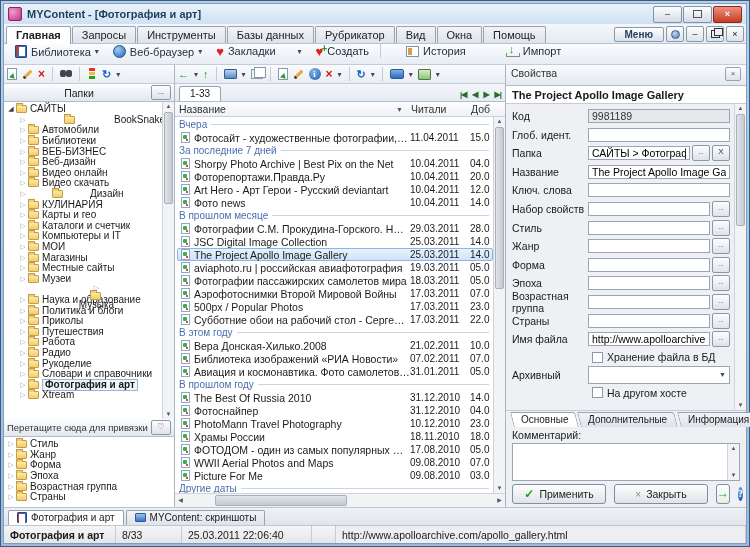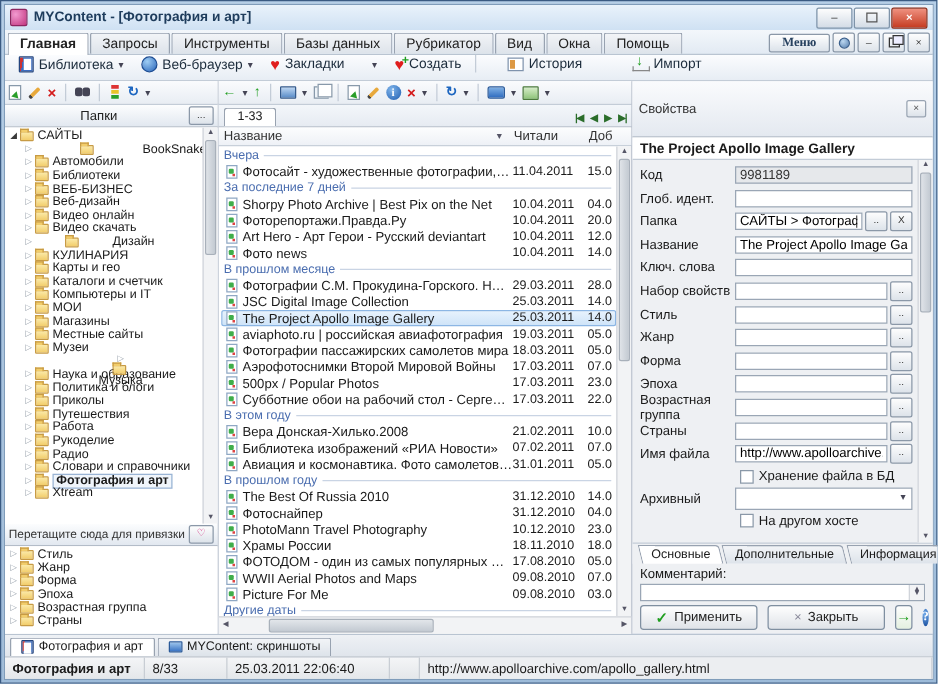--- a/index.html
+++ b/index.html
@@ -13,21 +13,21 @@
   .title-text{font-weight:bold;color:#1e3c5c;font-size:11px;}
   .winbtns{margin-left:auto;display:flex;gap:1px;}
   .wbtn{width:27px;height:15px;border:1px solid #7e93a8;border-radius:2px;background:linear-gradient(#fdfdfd,#d3dce6);display:flex;align-items:center;justify-content:center;font-size:9px;color:#333;line-height:1;}
   .wbtn.close{background:linear-gradient(#ef9180,#c53b22);color:#fff;border-color:#8e2b16;font-weight:bold;}
   .wbtn .box{width:7px;height:6px;border:1px solid #555;}
 
   
   .tabrow{height:19px;display:flex;align-items:flex-end;background:linear-gradient(#f3f7fb,#e2eaf3);padding:0 2px;flex:0 0 auto;border-bottom:1px solid #b9c4d1;}
   .rtab{padding:2px 9px 2px;border:1px solid #98a2b0;border-bottom:none;background:linear-gradient(#f2f4f7,#dde3ea);margin-right:1px;border-radius:2px 2px 0 0;font-size:11px;color:#222;}
   .rtab.active{background:#fff;font-weight:bold;position:relative;top:1px;padding-bottom:3px;}
-  .tabrow-right{margin-left:auto;display:flex;align-items:center;gap:2px;padding-bottom:1px;font-family:Liberation Serif, serif;}
+  .tabrow-right{margin-left:auto;display:flex;align-items:center;gap:2px;padding-bottom:1px;}
   .menu-btn{border:1px solid #8b98a8;border-radius:2px;background:linear-gradient(#fefefe,#dbe2ea);padding:1px 10px;font-weight:bold;color:#27415f;font-size:10px;}
   .mdib{width:16px;height:14px;border:1px solid #8b98a8;border-radius:2px;background:linear-gradient(#fdfdfd,#dde3ea);display:flex;align-items:center;justify-content:center;font-size:9px;color:#222;line-height:1;}
   .mdib .clock{width:9px;height:9px;border-radius:50%;background:radial-gradient(circle at 35% 30%,#bcd7f0,#5780b0);border:1px solid #3a5f8c;box-sizing:border-box;}
   .mdib .rest{width:7px;height:6px;border:1px solid #333;position:relative;}
   .mdib .rest:before{content:"";position:absolute;left:2px;top:-3px;width:7px;height:6px;border:1px solid #333;background:#eef;}
 
   
   .toolbar{height:20px;display:flex;align-items:flex-start;background:linear-gradient(#fbfcfe,#e7edf4);border-bottom:1px solid #c3ccd7;padding:0 6px;gap:4px;flex:0 0 auto;}
   .tbtn{display:flex;align-items:center;gap:4px;padding:1px 5px;border-radius:2px;color:#1c2c3c;}
   .tsep{width:1px;height:14px;background:#c3ccd7;margin:0 2px;}
@@ -109,21 +109,21 @@
   .li-ic:after{content:"";position:absolute;left:1px;top:2px;width:4px;height:4px;background:#3fae4a;border-radius:1px;box-shadow:2px 3px 0 -1px #d44;}
   .li-t{flex:1;overflow:hidden;text-overflow:ellipsis;}
   .li-d{width:60px;flex:0 0 auto;font-size:10px;}
   .li-a{width:22px;flex:0 0 auto;overflow:hidden;font-size:10px;}
   .hscroll{height:13px;background:#f2f3f5;border-top:1px solid #d0d4da;position:relative;flex:0 0 auto;}
   .hthumb{position:absolute;top:1px;bottom:1px;left:40px;width:130px;background:linear-gradient(#e2e6ea,#c3cad2);border:1px solid #a8b0ba;border-radius:2px;}
   .harr{position:absolute;top:0;bottom:0;width:11px;font-size:6px;color:#556;text-align:center;line-height:13px;}
 
   
   .right-panel{flex:1 1 auto;display:flex;flex-direction:column;background:#eef0f3;min-width:0;}
-  .props-header{height:16px;display:flex;align-items:center;background:linear-gradient(#fafbfd,#e4e9f0);border-bottom:1px solid #b3bcc8;padding:14px 5px;font-size:10.5px;color:#333;flex:0 0 auto;}
+  .props-header{height:16px;display:flex;align-items:flex-start;background:linear-gradient(#fafbfd,#e4e9f0);border-bottom:1px solid #b3bcc8;padding:2px 5px;font-size:10.5px;color:#333;flex:0 0 auto;}
   .ph-close{margin-left:auto;width:14px;height:12px;border:1px solid #99a4b2;border-radius:2px;background:linear-gradient(#fdfdfd,#dde3ea);font-size:8px;line-height:11px;text-align:center;color:#555;}
   .props-title{height:17px;background:#fff;border-bottom:1px solid #c3ccd7;display:flex;align-items:center;padding:0 6px;font-weight:bold;font-size:11px;flex:0 0 auto;}
   .props-form{flex:0 0 auto;height:306px;position:relative;padding:5px 16px 0 6px;box-sizing:border-box;}
   .frow{display:flex;align-items:center;height:14px;margin-bottom:4.6px;}
   .flabel{width:76px;flex:0 0 auto;font-size:10.5px;color:#1a1a1a;}
   .finput{flex:1 1 auto;height:14px;border:1px solid #9aa6b5;background:#fff;font-family:"Liberation Sans",sans-serif;font-size:10.5px;padding:0 3px;min-width:0;box-sizing:border-box;}
   .finput.ro{background:#e6e8eb;color:#333;}
   .fbtn{width:16px;height:14px;margin-left:2px;border:1px solid #8b98a8;border-radius:2px;background:linear-gradient(#fdfdfd,#dde3ea);font-size:8px;line-height:12px;text-align:center;color:#333;flex:0 0 auto;}
   .chkrow{display:flex;align-items:center;gap:4px;margin:2px 0 4px 80px;height:13px;font-size:10.5px;}
   .chk{width:11px;height:11px;border:1px solid #8a98a8;background:#fff;flex:0 0 auto;box-sizing:border-box;}
@@ -368,26 +368,26 @@
               <span class="tl">Путешествия</span>
             </div>
             <div class="trow" style="padding-left: 15px;">
               <span class="tw">▷</span>
               <span class="folder"></span>
               <span class="tl">Работа</span>
             </div>
             <div class="trow" style="padding-left: 15px;">
               <span class="tw">▷</span>
               <span class="folder"></span>
+              <span class="tl">Радио</span>
+            </div>
+            <div class="trow" style="padding-left: 15px;">
+              <span class="tw">▷</span>
+              <span class="folder"></span>
               <span class="tl">Рукоделие</span>
-            </div>
-            <div class="trow" style="padding-left: 15px;">
-              <span class="tw">▷</span>
-              <span class="folder"></span>
-              <span class="tl">Радио</span>
             </div>
             <div class="trow" style="padding-left: 15px;">
               <span class="tw">▷</span>
               <span class="folder"></span>
               <span class="tl">Словари и справочники</span>
             </div>
             <div class="trow sel" style="padding-left: 15px;">
               <span class="tw">▷</span>
               <span class="folder"></span>
               <span class="tl">Фотография и арт</span>

